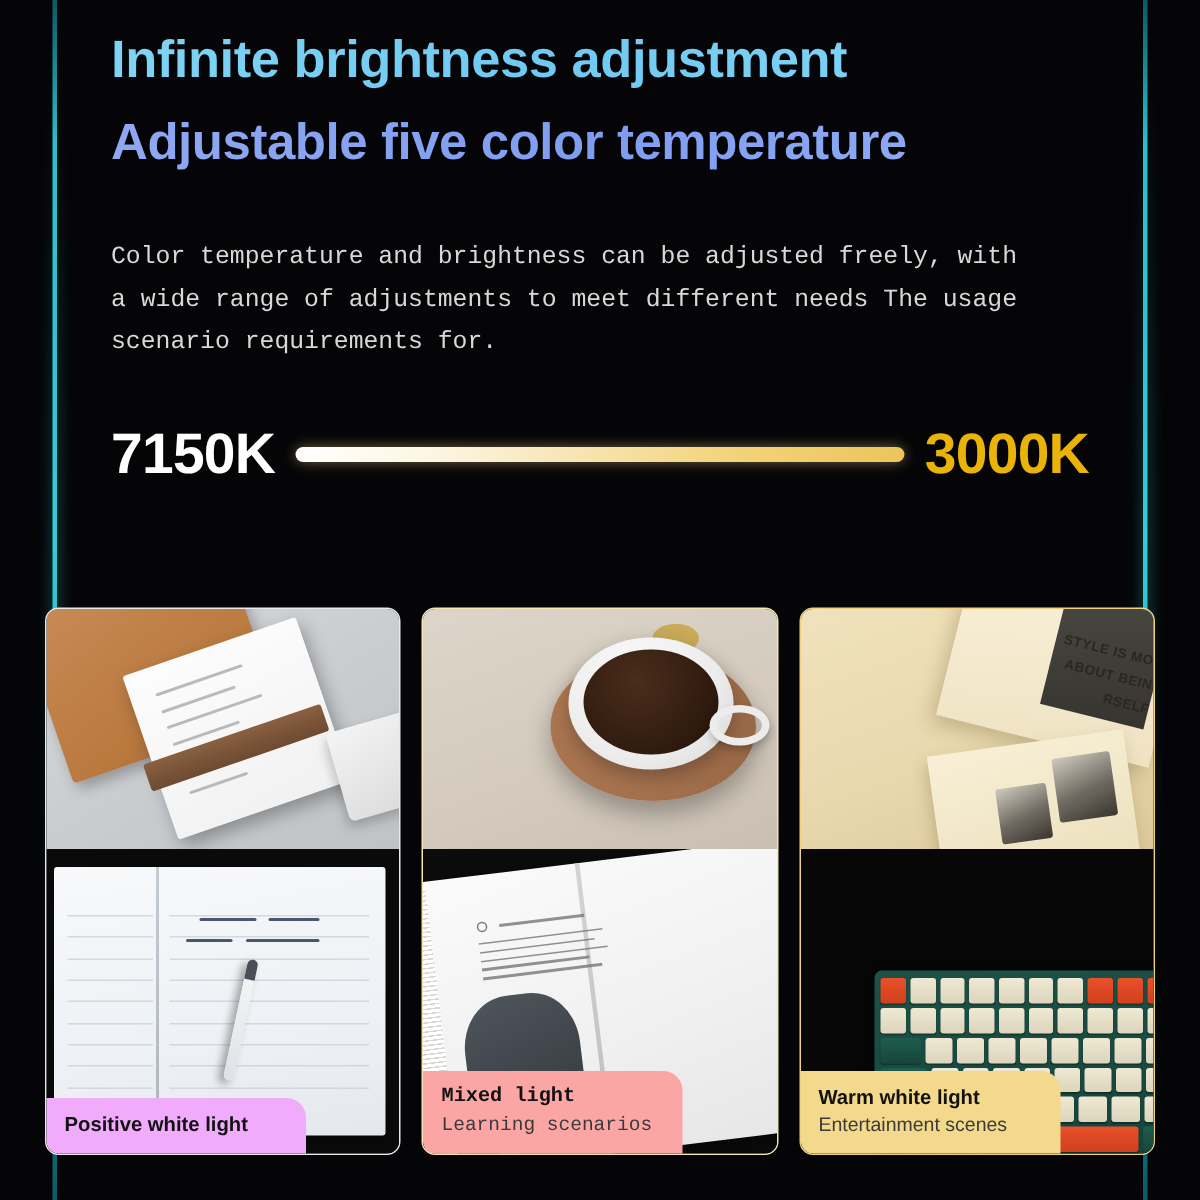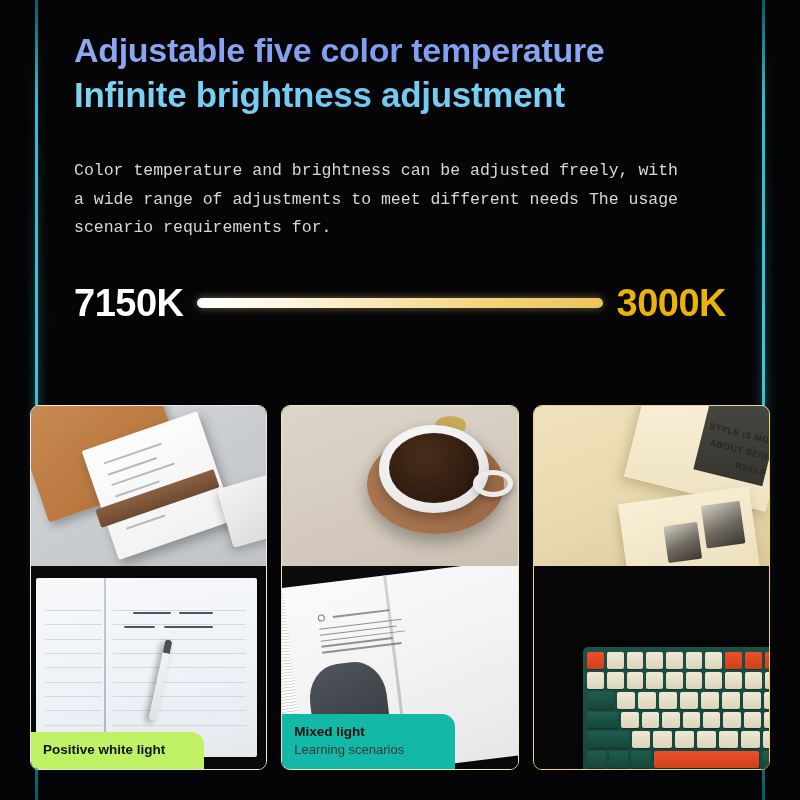--- a/index.html
+++ b/index.html
@@ -355,22 +355,22 @@
 
   
   .caption {
     position:absolute;
     left:-1px; bottom:-1px;
     padding:10px 13px 11px 13px;
     border-radius:0 13px 0 9px;
     min-width:74%;
     max-width:88%;
   }
-  .caption-1 { background:#bef264; }
-  .caption-2 { background:#14b8a6; }
+  .caption-1 { background:#f0abfc; }
+  .caption-2 { background:#fca5a5;font-family:Liberation Mono, monospace; }
   .caption-3 { background:#f3d98b; }
   .cap-title {
     font-size:13.5px;
     font-weight:700;
     color:#121212;
     line-height:1.25;
     white-space:nowrap;
   }
   .cap-sub {
     font-size:13px;
@@ -387,22 +387,22 @@
 <div class="page">
 
   <div class="rail-glow rail-glow-left"></div>
   <div class="rail-glow rail-glow-right"></div>
   <div class="rail rail-left"></div>
   <div class="rail rail-right"></div>
 
   <div class="content">
 
     <div class="headline-block">
+      <div class="headline headline-1">Infinite brightness adjustment</div>
       <div class="headline headline-2">Adjustable five color temperature</div>
-      <div class="headline headline-1">Infinite brightness adjustment</div>
     </div>
 
     <p class="body-copy">Color temperature and brightness can be adjusted freely, with a wide range of adjustments to meet different needs The usage scenario requirements for.</p>
 
     <div class="temp-row">
       <span class="temp-cool">7150K</span>
       <span class="temp-bar"></span>
       <span class="temp-warm">3000K</span>
     </div>
 
@@ -578,16 +578,20 @@
               <span class="key green"></span>
                 <span class="key green"></span>
                 <span class="key green"></span>
               <span class="key red w55"></span>
                 <span class="key green"></span>
             </div>
           </div>
         </div>
 
       </div>
+      <div class="caption caption-3">
+        <div class="cap-title">Warm white light</div>
+        <div class="cap-sub">Entertainment scenes</div>
+      </div>
     </div>
 
   </div>
 </div>
 
 </body></html>

